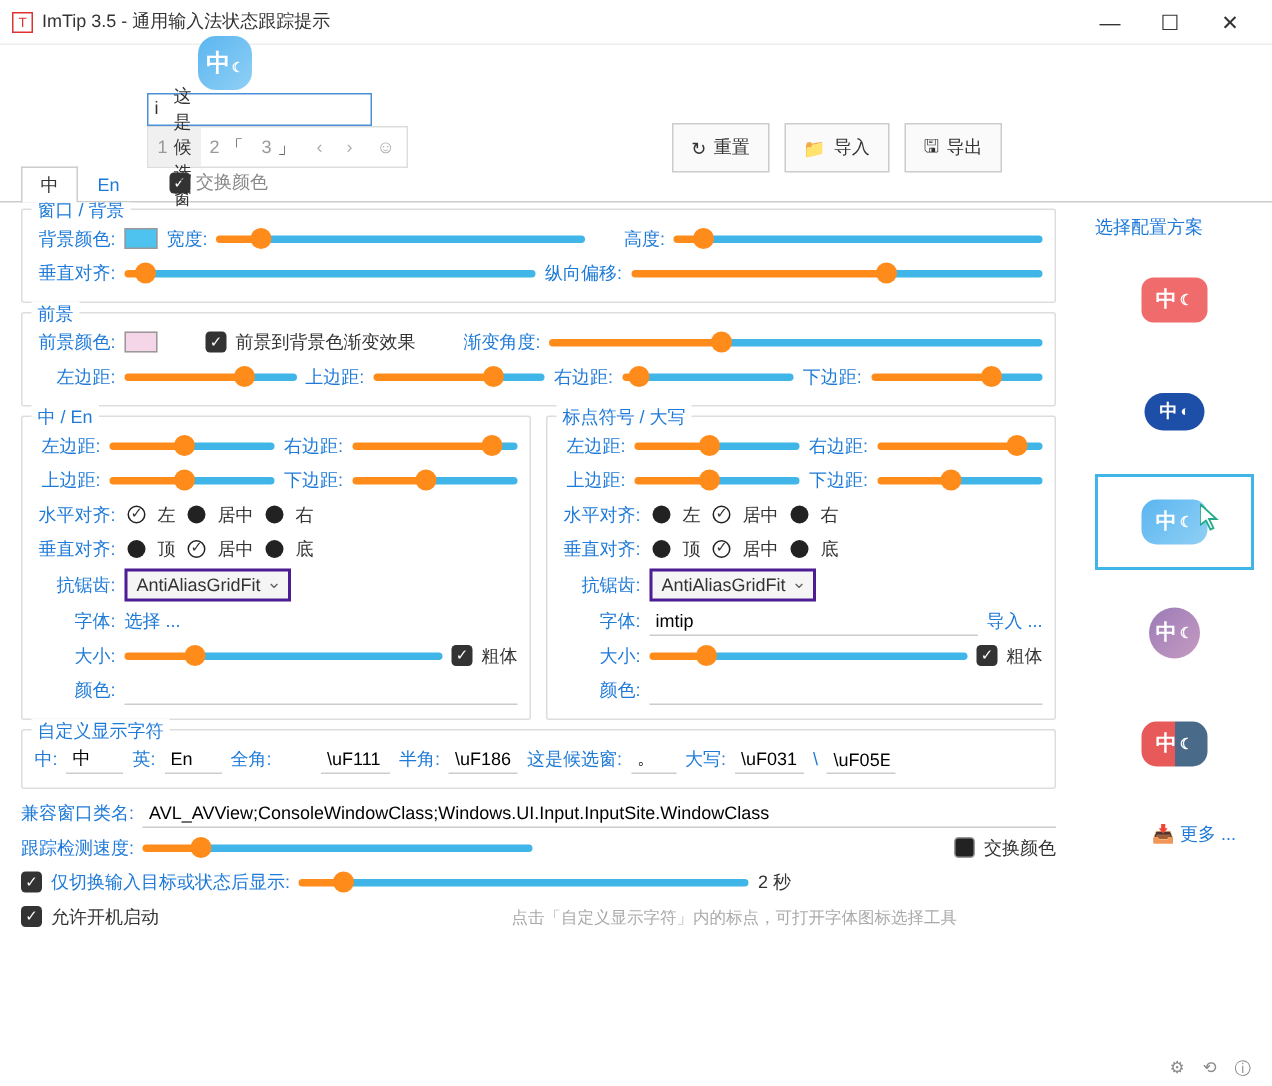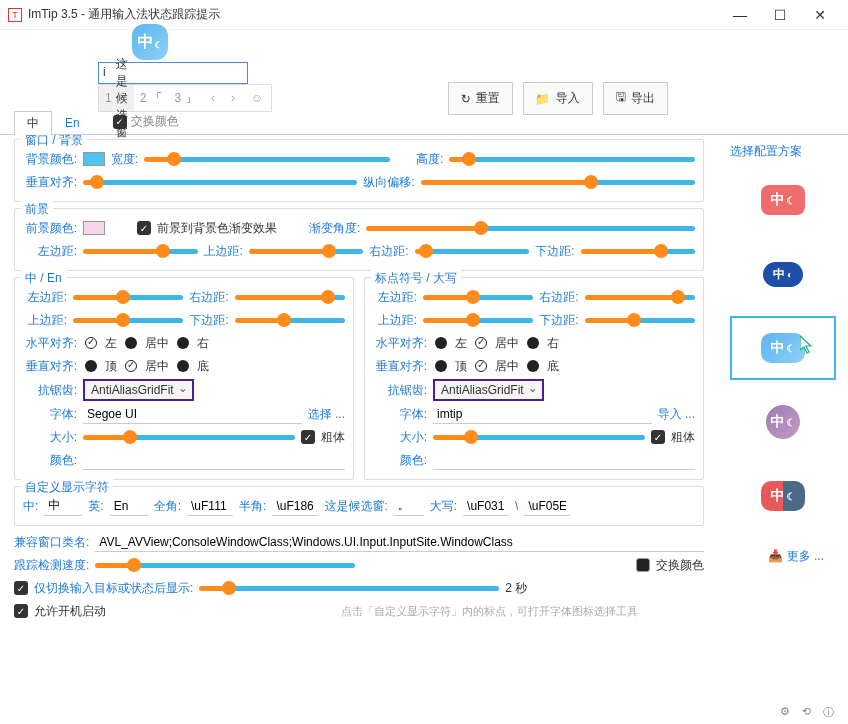--- a/index.html
+++ b/index.html
@@ -256,21 +256,20 @@
             <span>居中</span>
       <span class="radio"></span>
             <span>底</span>
     </div>
     <div class="row">
       <span class="label" style="width:54px">抗锯齿:</span>
       <div class="select-box">AntiAliasGridFit</div>
     </div>
     <div class="row">
       <span class="label" style="width:54px">字体:</span>
-      <input class="text-input" value="Segoe UI" style="">
       <span class="link">选择 ...</span>
     </div>
     <div class="row">
       <span class="label" style="width:54px">大小:</span>
       <div class="slider">
               <div class="slider-fill" style="width:22%"></div>
               <div class="slider-rest" style="width:78%"></div>
               <div class="slider-thumb" style="left:22%"></div>
             </div>
       <span class="checkbox">✓</span>
@@ -357,21 +356,21 @@
 </div>
 
 <div class="group">
   <div class="group-title">自定义显示字符</div>
   <div class="row">
     <span class="label">中:</span>
     <input class="text-input" style="max-width: 38px;" value="中">
     <span class="label">英:</span>
     <input class="text-input" style="max-width: 38px;" value="En">
     <span class="label">全角:</span>
-    <input class="text-input" style="max-width: 46px;" value="\uF111">
+    <input class="text-input" style="max-width: 46px; margin-left: 27px;" value="\uF111">
     <span class="label">半角:</span>
     <input class="text-input" style="max-width: 46px;" value="\uF186">
     <span class="label">这是候选窗:</span>
     <input class="text-input" style="max-width: 30px;" value="。">
     <span class="label">大写:</span>
     <input class="text-input" style="max-width: 46px;" value="\uF031">
     <span class="label">\</span>
     <input class="text-input" style="max-width: 46px;" value="\uF05E">
   </div>
 </div>

